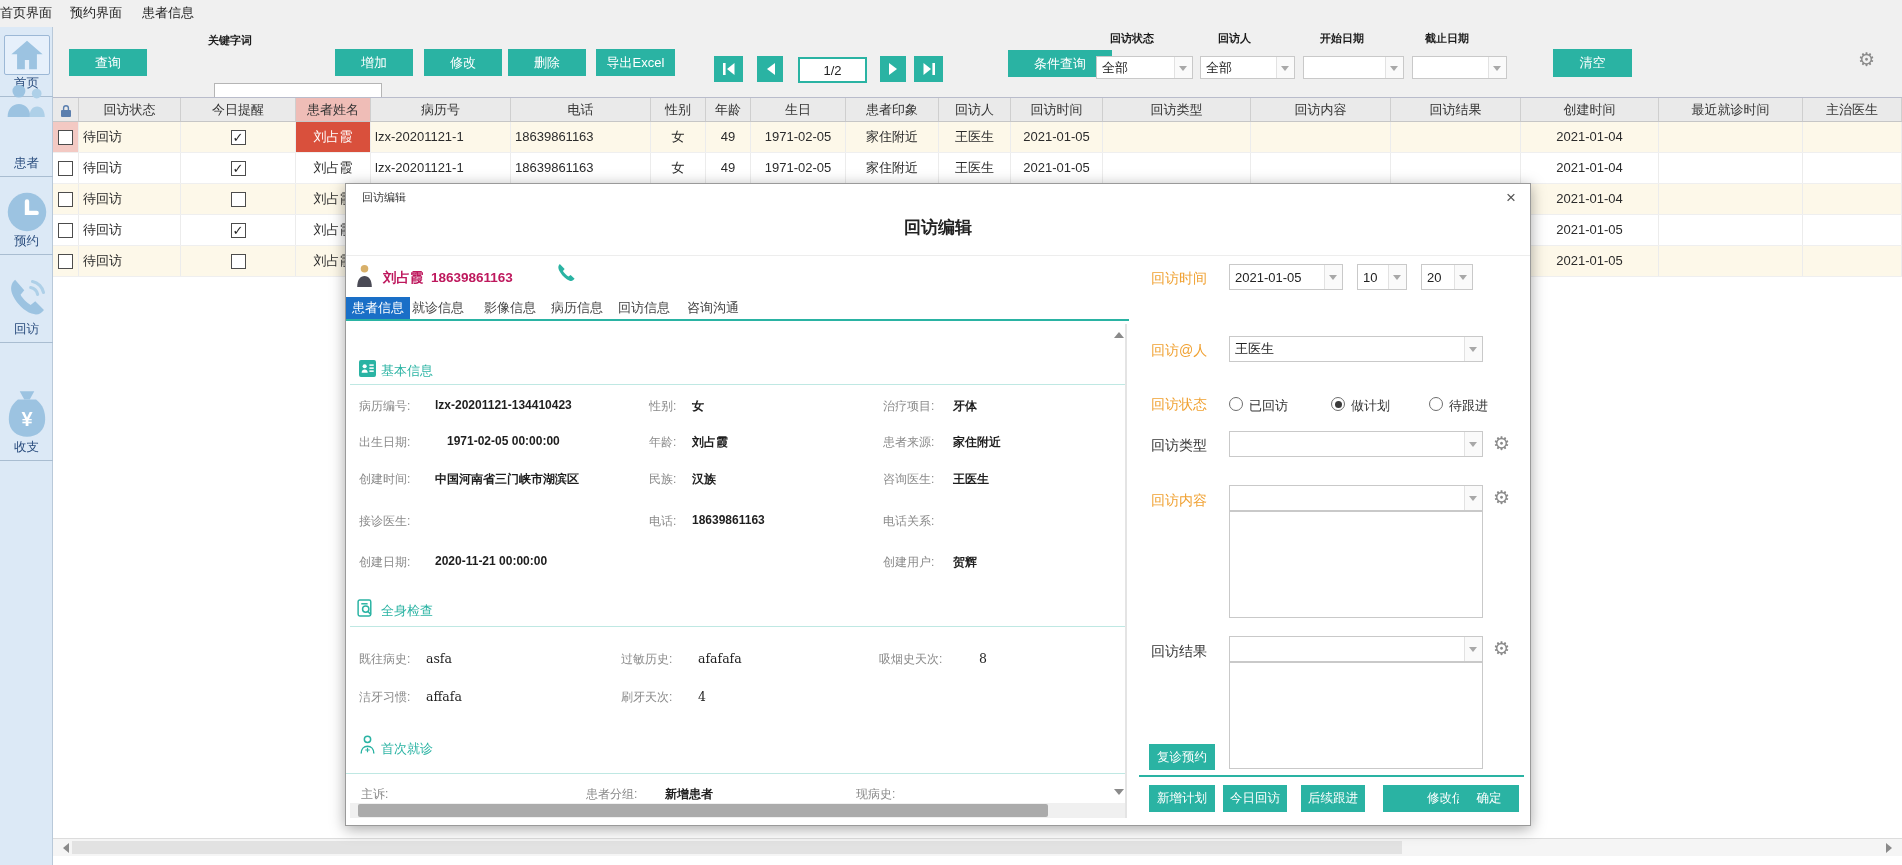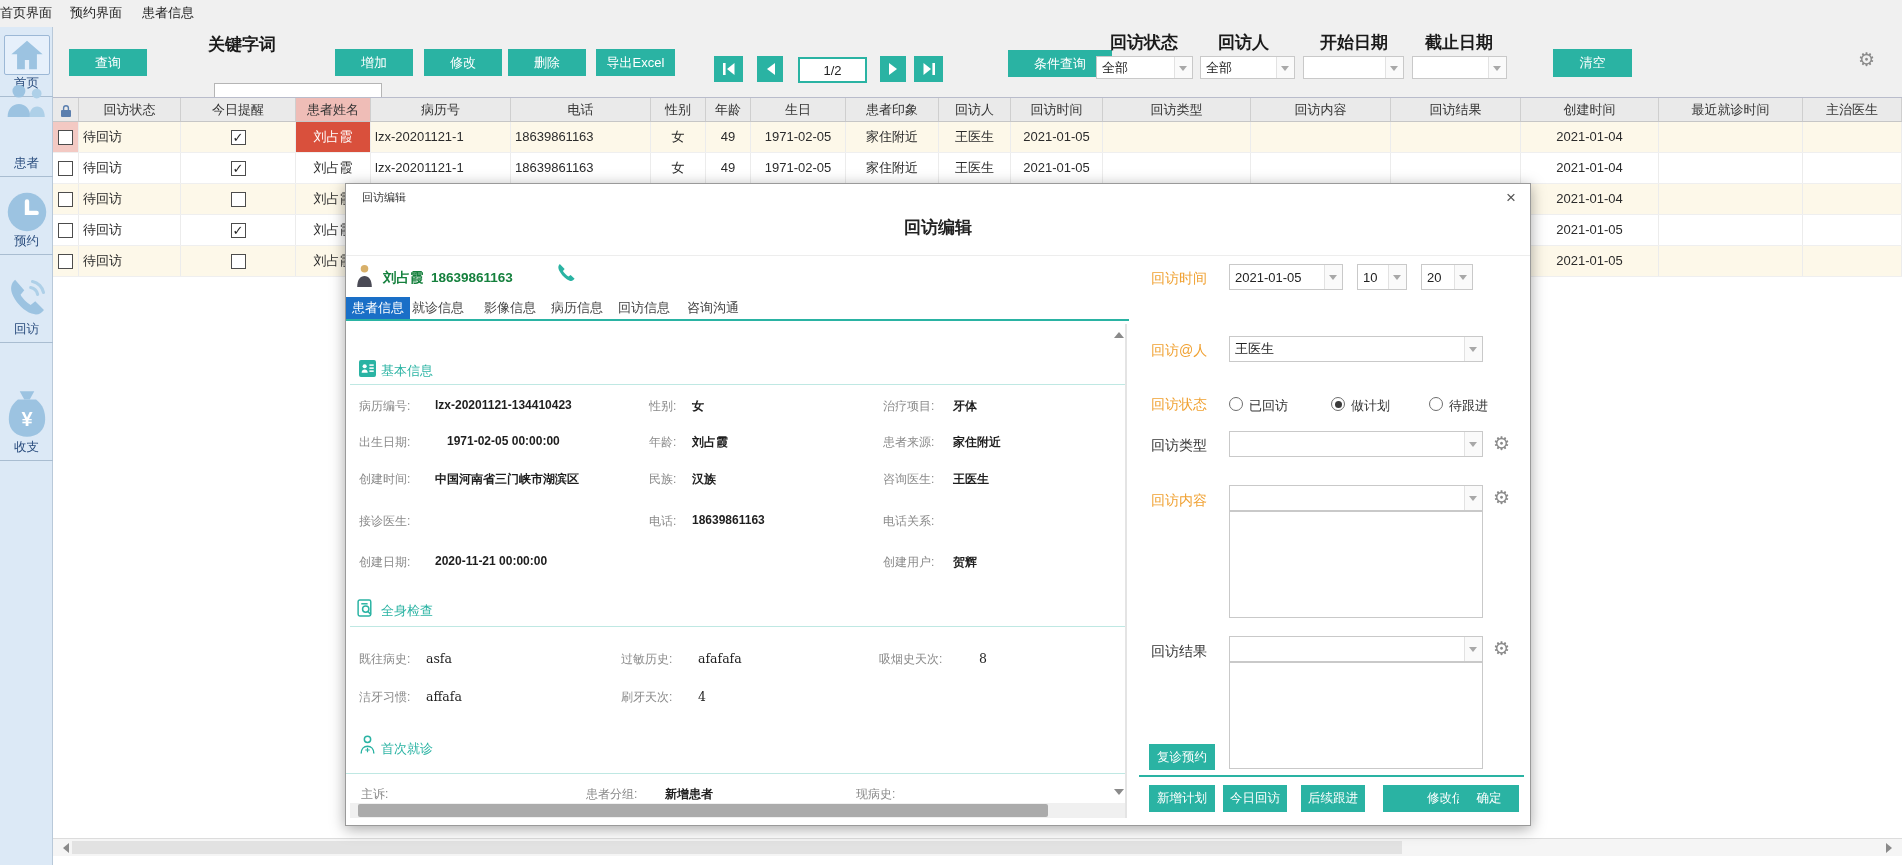--- a/index.html
+++ b/index.html
@@ -12,21 +12,21 @@
   .wtab.active{background:#fff;border:1px solid #8f8f8f;border-bottom:none;font-weight:bold;}
   
   #sidebar{left:0;top:27px;width:53px;height:838px;background:#dce9f6;border-right:1px solid #b9c9d9;box-sizing:border-box;}
   .side-item{position:absolute;left:0;width:53px;border-bottom:1px solid #a9bdd1;display:flex;flex-direction:column;align-items:center;justify-content:flex-end;box-sizing:border-box;cursor:default;}
   .side-item .slabel{font-size:12.5px;color:#2a4d7e;margin-bottom:4px;}
   .side-item svg{display:block;}
   .iconbox{border:1px solid #9cb8d6;background:#e6f0fb;padding:3px 5px;border-radius:2px;}
   
   #toolbar{left:53px;top:27px;width:1849px;height:70px;background:#f0f0f0;}
   .btn{position:absolute;background:#2ab3a3;color:#fff;display:flex;align-items:center;justify-content:center;font-size:13px;cursor:default;white-space:nowrap;}
-  .tool-label{position:absolute;font-size:17px;font-weight:bold;color:#1a1a1a;white-space:nowrap;}
+  .tool-label{position:absolute;font-size:11px;font-weight:bold;color:#1a1a1a;white-space:nowrap;}
   #kw-input{position:absolute;left:161px;top:56px;width:158px;height:20px;border:1px solid #b5b5b5;background:#fff;font-size:13px;padding:0 4px;}
   .pagebtn{position:absolute;width:29px;height:26px;background:#2ab3a3;display:flex;align-items:center;justify-content:center;cursor:default;}
   #pagebox{position:absolute;left:745px;top:30px;width:65px;height:22px;border:2px solid #2ab3a3;background:#fff;display:flex;align-items:center;justify-content:center;font-size:13px;color:#222;}
   .combo{position:absolute;background:#fff;border:1px solid #c9c9c9;box-sizing:border-box;cursor:default;}
   .combo .val{position:absolute;left:5px;top:0;bottom:0;right:19px;display:flex;align-items:center;font-size:13px;color:#222;overflow:hidden;white-space:nowrap;}
   .combo .ddbox{position:absolute;right:0;top:0;bottom:0;width:17px;background:#fafafa;border-left:1px solid #e2e2e2;}
   .combo .ddbox::after{content:"";position:absolute;left:4px;top:50%;margin-top:-2px;border:4px solid transparent;border-top:5px solid #a8a8a8;}
   .gear{position:absolute;color:#8a8a8a;font-size:19px;line-height:1;cursor:default;}
   
   #tbl{left:53px;top:97px;width:1849px;}
@@ -48,21 +48,21 @@
   .tri-l{position:absolute;left:5px;top:4px;width:0;height:0;border:5px solid transparent;border-right:6px solid #8a8a8a;}
   .tri-r{position:absolute;right:5px;top:4px;width:0;height:0;border:5px solid transparent;border-left:6px solid #8a8a8a;}
   
   #modal{left:345px;top:183px;width:1186px;height:643px;background:#fff;border:1px solid #9a9a9a;box-shadow:0 3px 14px rgba(0,0,0,.35);box-sizing:border-box;}
   #modal-titlebar{position:absolute;left:0;top:0;right:0;height:24px;background:#fff;}
   #modal-small-title{position:absolute;left:16px;top:6px;font-size:11px;color:#333;}
   #modal-close{position:absolute;right:14px;top:4px;font-size:17px;color:#555;cursor:default;}
   #modal-big-title{position:absolute;left:0;top:32px;width:100%;text-align:center;font-size:17px;font-weight:bold;color:#222;}
   .hairline{position:absolute;height:1px;background:#ededed;}
   .tealline{position:absolute;height:1px;background:#bfe8e3;}
-  #patient-name{position:absolute;left:37px;top:85px;font-size:13.5px;font-weight:bold;color:#15803d;white-space:nowrap;}
+  #patient-name{position:absolute;left:37px;top:85px;font-size:13.5px;font-weight:bold;color:#be185d;white-space:nowrap;}
   .mtab{position:absolute;top:113px;height:22px;line-height:22px;font-size:13px;color:#444;cursor:default;white-space:nowrap;}
   .mtab.active{background:#1a6fc7;color:#fff;padding:0 6px;}
   #tab-underline{position:absolute;left:0;top:135px;width:783px;height:2px;background:#2ab3a3;}
   .sec-title{position:absolute;font-size:13px;color:#2ab3a3;white-space:nowrap;}
   .flabel{position:absolute;font-size:12px;color:#8a8a8a;white-space:nowrap;}
   .fvalue{position:absolute;font-size:12px;font-weight:bold;color:#1e1e1e;white-space:nowrap;}
   .fvalue.latin{font-family:"DejaVu Serif","DejaVu Sans Mono",serif;font-weight:normal;font-size:12.5px;}
   
   #lp-hscroll{position:absolute;left:4px;top:619px;width:775px;height:15px;background:#f0f0f0;}
   #lp-hscroll .thumb{position:absolute;left:8px;top:1px;width:690px;height:13px;background:#ababab;border-radius:2px;}

